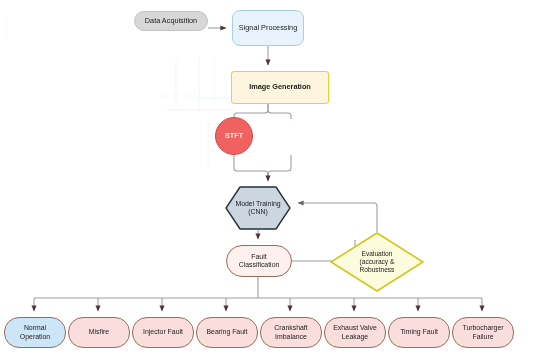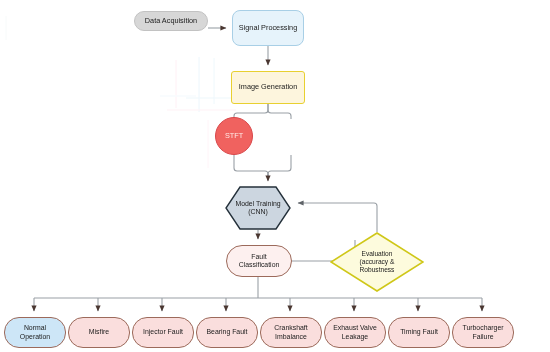--- a/index.html
+++ b/index.html
@@ -55,35 +55,37 @@
     width: 72px; height: 36px;
     background: #e6f3fb;
     border: 1.1px solid #a8cfe6;
     border-radius: 8px;
     font-size: 7.3px;
   }
 
   
   .n-img {
     left: 231px; top: 71px;
-    width: 74px; height: 33px;
+    width: 98px; height: 33px;
     background: #fdf5dd;
     border: 1.4px solid #e8d030;
     border-radius: 3px;
     font-size: 7.3px;
+    font-weight: bold;
   }
 
   
   .circ {
     width: 38px; height: 38px;
     border-radius: 50%;
     background: #f0625f;
     border: 1.2px solid #d9474a;
     color: #ffe9e7;
     font-size: 7.3px;
+    font-weight: bold;
   }
   .n-stft { left: 215px; top: 117px; }
   .n-cwt  { left: 272px; top: 117px; }
 
   
   .n-model {
     left: 225px; top: 186px;
     width: 66px; height: 44px;
     background: #ccd6e0;
     border: 0;

